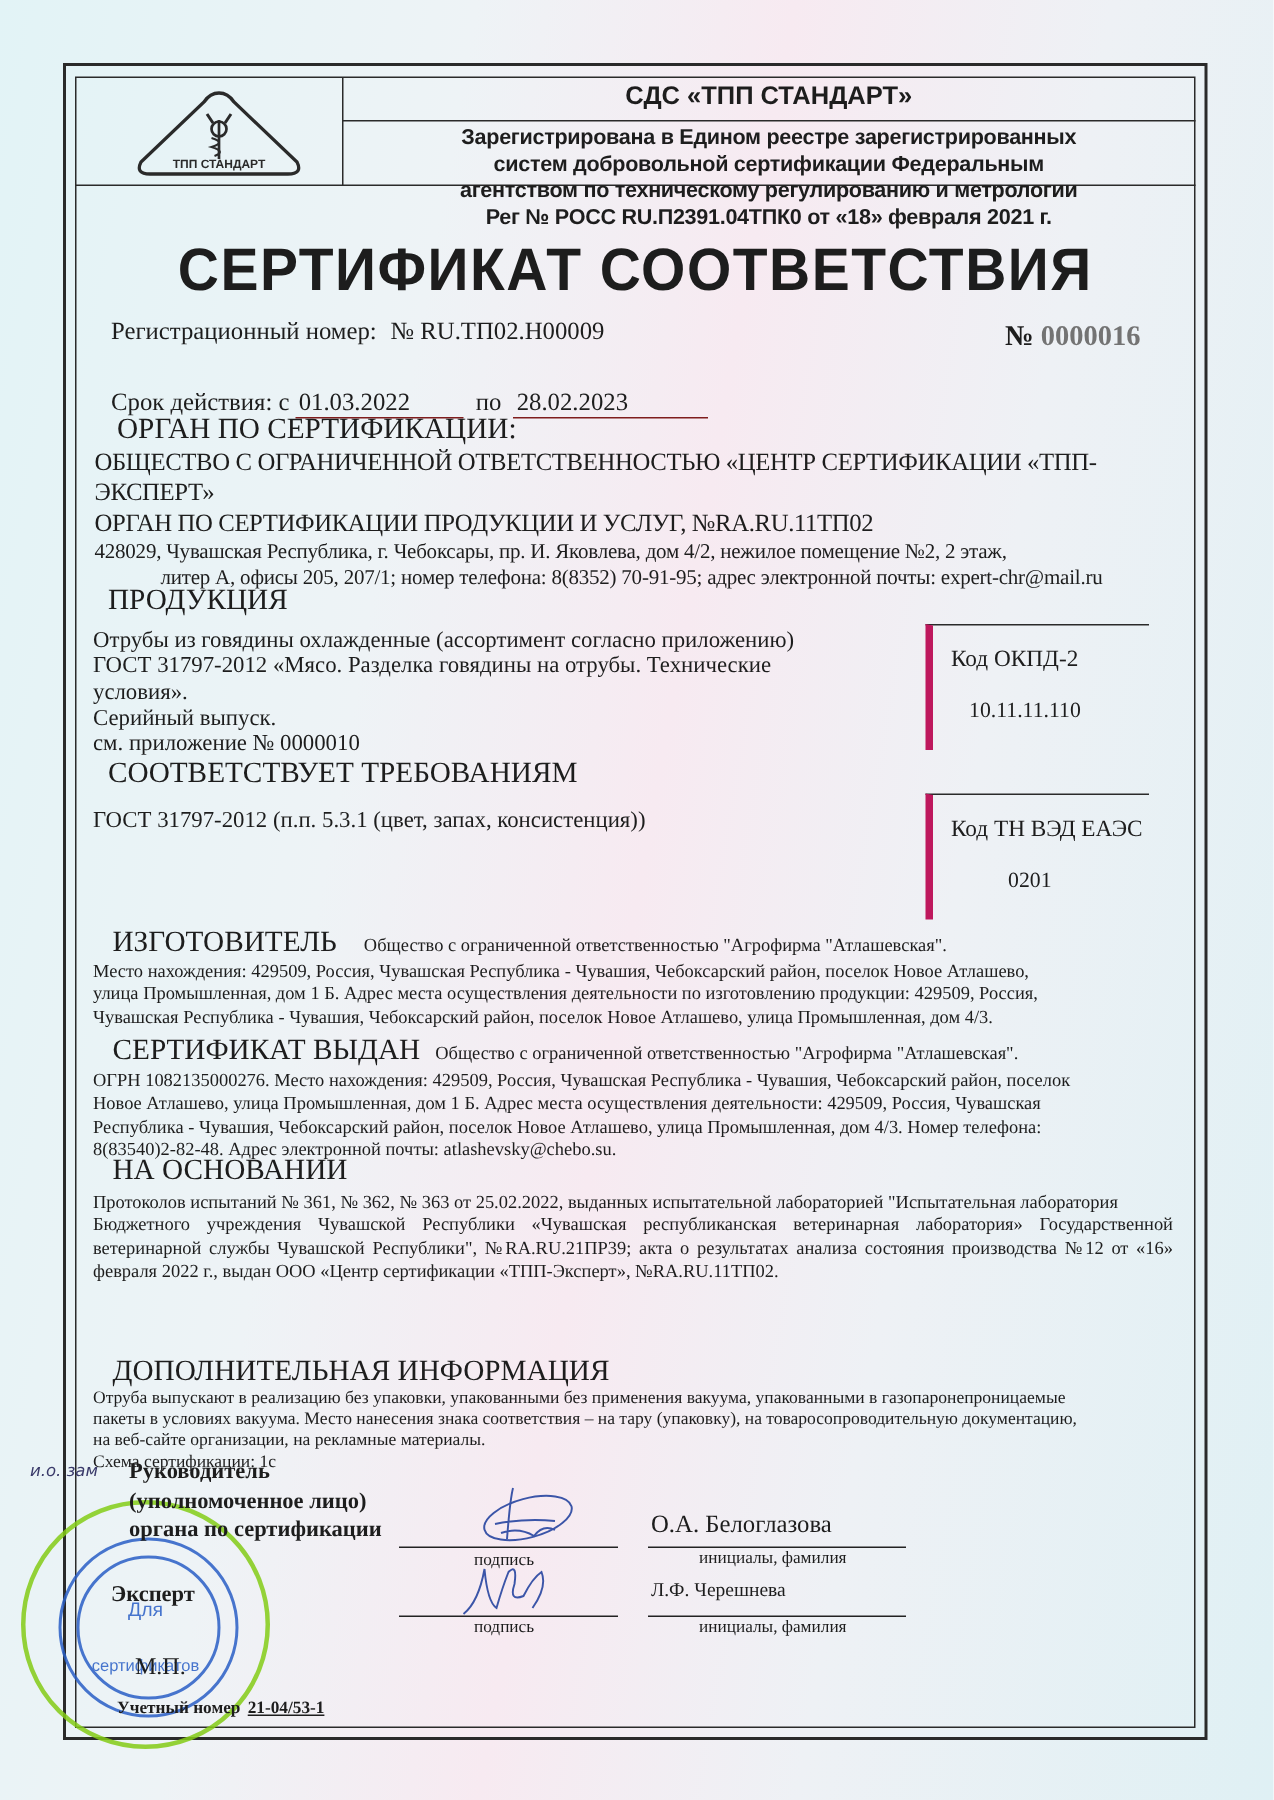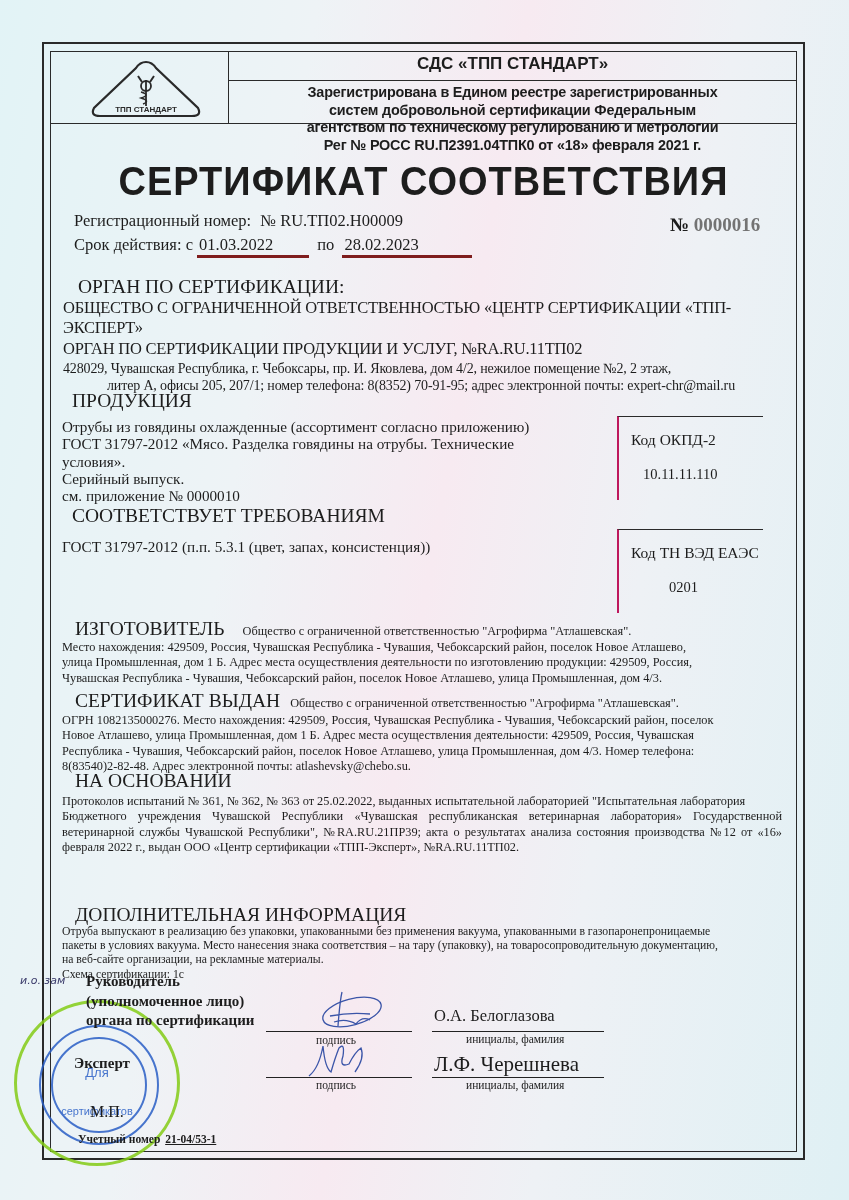--- a/index.html
+++ b/index.html
@@ -17,22 +17,22 @@
   .hdr-org { left: 228px; top: 54px; width: 569px; text-align: center; font-weight: bold; font-size: 17px; }
   .hdr-reg { left: 228px; top: 84px; width: 569px; text-align: center; font-weight: bold; font-size: 14.4px; line-height: 17.5px; letter-spacing: -0.2px; }
   .title { left: 50px; top: 160px; width: 747px; text-align: center; font-weight: bold; font-size: 38px; letter-spacing: 1px; transform: scaleY(1.05); }
   .t16 { font-size: 16.5px; }
   .t15 { font-size: 15.2px; }
   .t14 { font-size: 14px; }
   .t12 { font-size: 12.3px; line-height: 15.3px; }
   .t11 { font-size: 11.7px; line-height: 14.2px; }
   .head20 { font-size: 19.5px; }
   .red { color: #737373; }
-  .uline { border-bottom: 3px solid #7f1d1d; display: inline-block; text-align: center; }
-  .box { border-top: 1px solid #2a2a2a; border-left: 2px solid #be185d; width: 144px; height: 83px; }
+  .uline { border-bottom: 1px solid #7f1d1d; display: inline-block; text-align: center; margin-top: 23px; }
+  .box { border-top: 1px solid #2a2a2a; border-left: 5px solid #be185d; width: 144px; height: 83px; }
   .box .lbl { position: absolute; left: 12px; top: 14px; font-size: 15.5px; }
   .box .val { position: absolute; left: 24px; top: 49px; font-size: 14.5px; }
   .justify { text-align: justify; text-align-last: left; }
   .sigline { border-top: 1px solid #222; }
   .stamp { left: 14px; top: 1000px; width: 166px; height: 166px; border-radius: 50%; border: 3px solid #84cc16; box-sizing: border-box; opacity: 0.85; text-decoration: underline; }
   .stamp .ring2 { position: absolute; left: 22px; top: 22px; width: 116px; height: 116px; border-radius: 50%; border: 2px solid #2a5fc6; }
   .stamp .ring3 { position: absolute; left: 34px; top: 34px; width: 92px; height: 92px; border-radius: 50%; border: 2px solid #2a5fc6; }
   .stamp .inner-text { position: absolute; left: 0; width: 160px; text-align: center; color: #2a5fc6; font-family: "Liberation Sans", sans-serif; font-size: 13px; }
 </style>
 </head>
@@ -173,21 +173,21 @@
 <div class="abs" style="left:466px; top:1033px; font-size:11.5px;">инициалы, фамилия</div>
 
 <div class="abs" style="left:74px; top:1055px; font-weight:bold; font-size:15px;">Эксперт</div>
 <div class="abs" style="left:305px; top:1038px;">
   <svg width="70" height="42" viewBox="0 0 70 42">
     <path d="M4 38 Q14 30 18 8 Q20 30 26 34 Q30 20 34 10 Q40 4 38 18 Q34 30 44 26 Q50 14 56 10 Q60 20 50 34" fill="none" stroke="#3b55a8" stroke-width="1.3"></path>
   </svg>
 </div>
 <div class="abs sigline" style="left:266px; top:1077px; width:146px;"></div>
 <div class="abs" style="left:316px; top:1079px; font-size:11.5px;">подпись</div>
-<div class="abs t16" style="left:434px; top:1052px; font-size:21px;">Л.Ф. Черешнева</div>
+<div class="abs t16" style="left:434px; top:1052px; font-size:13px;">Л.Ф. Черешнева</div>
 <div class="abs sigline" style="left:432px; top:1077px; width:172px;"></div>
 <div class="abs" style="left:466px; top:1079px; font-size:11.5px;">инициалы, фамилия</div>
 
 <div class="abs" style="left:90px; top:1103px; font-size:16px;">М.П.</div>
 <div class="abs" style="left:78px; top:1133px; font-size:11.5px; font-weight:bold;">
   <span>Учетный номер</span>
   <span style="text-decoration:underline; margin-left:2px;">21-04/53-1</span>
 </div>
 
 </body></html>

